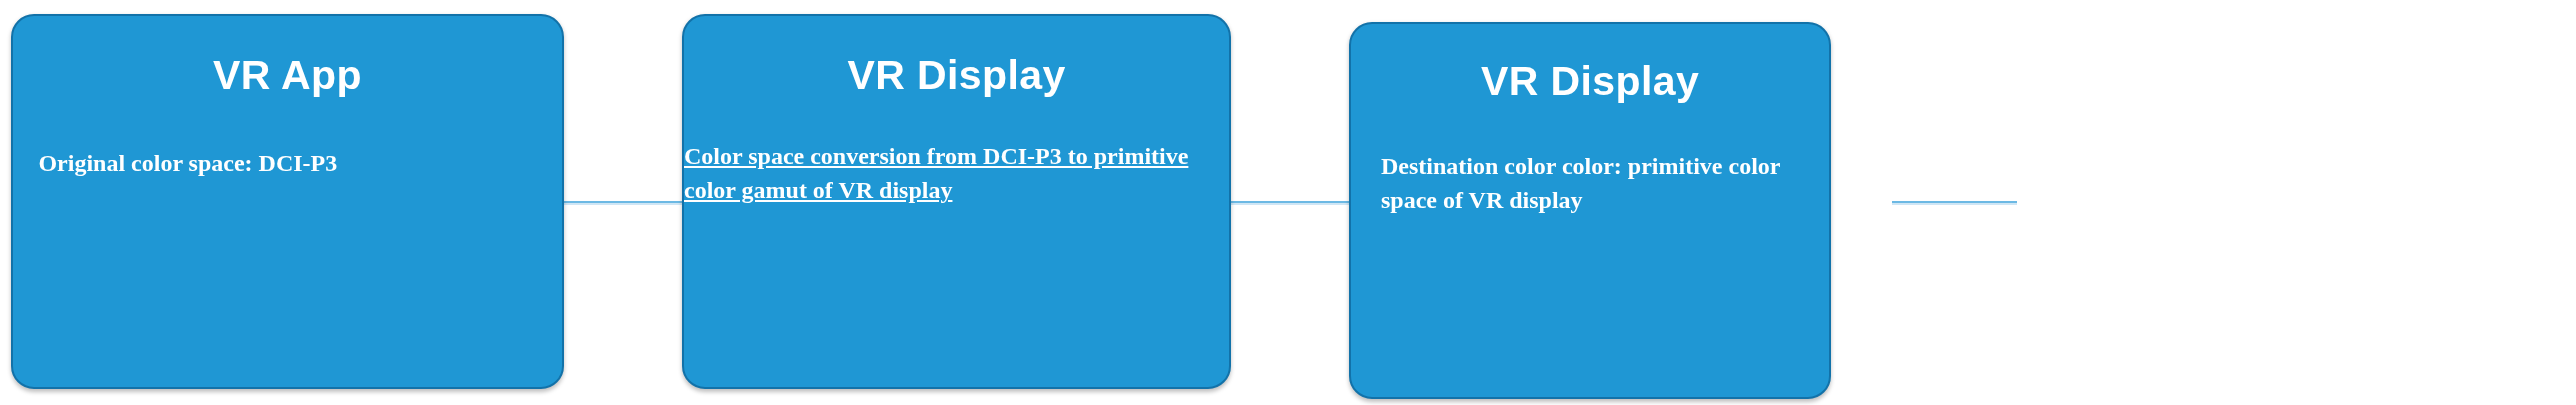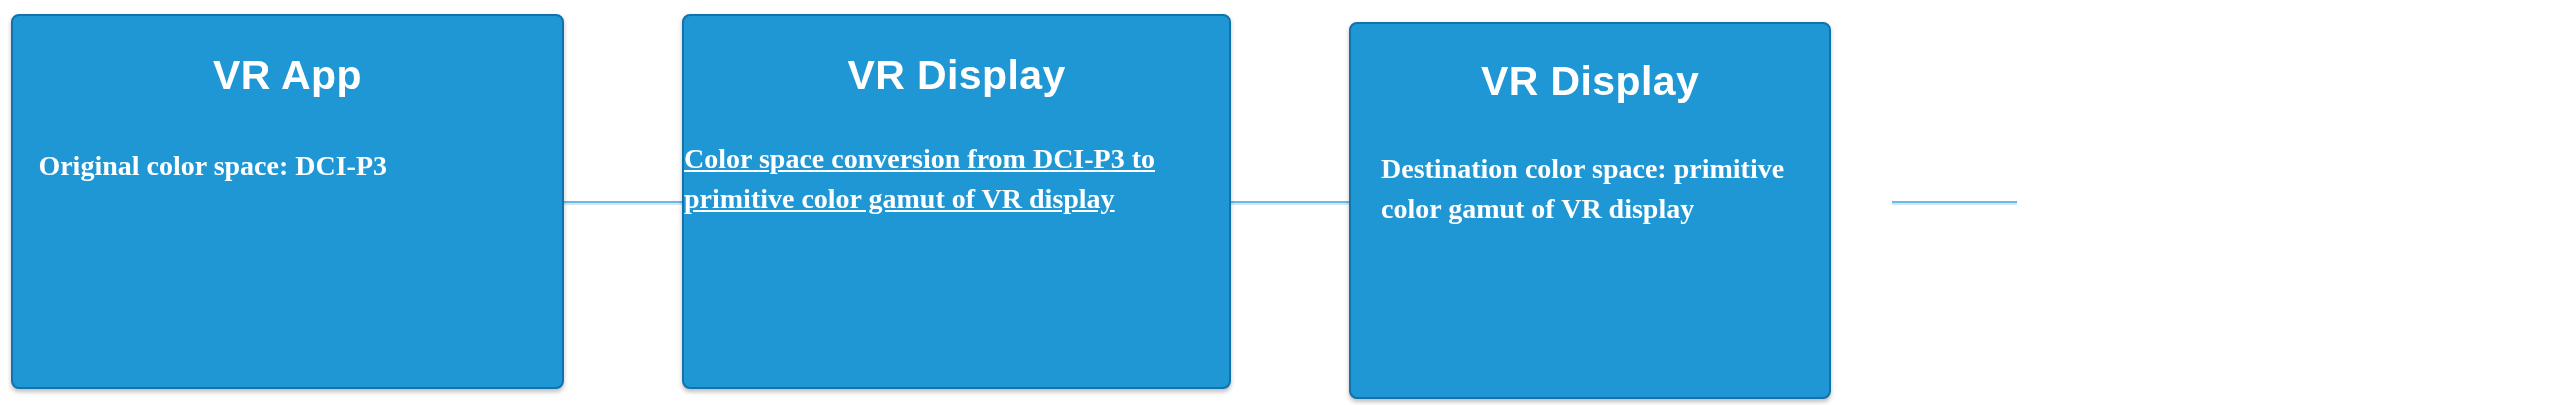--- a/index.html
+++ b/index.html
@@ -40,41 +40,41 @@
   #connector-1 { left: 561px;  width: 124px; }
   #connector-2 { left: 1226px; width: 127px; }
   #connector-3 { left: 1892px; width: 125px; }
 
   
   .node {
     position: absolute;
     box-sizing: border-box;
     background: #1f97d4;
     border: 2.4px solid #1272a9;
-    border-radius: 8px;
+    border-radius: 23px;
     box-shadow: 0 2.4px 4px rgba(0,0,0,0.25);
     overflow: hidden;
   }
 
   .node-title {
     color: #ffffff;
     font-family: "Liberation Sans", sans-serif;
     font-weight: bold;
     font-size: 41px;
     line-height: 1.1;
     text-align: center;
     letter-spacing: 0.4px;
     white-space: nowrap;
   }
 
   .node-body {
     color: #ffffff;
     font-family: "Liberation Serif", serif;
     font-weight: bold;
-    font-size: 28px;
+    font-size: 24px;
     line-height: 1.42;
     text-align: left;
   }
 
   
   #node-app {
     left: 11px;  top: 14.3px;
     width: 553px; height: 375px;
   }
   #node-app .node-title { margin-top: 37px; }
@@ -132,18 +132,18 @@
     <div class="node-body">Original  color space: DCI-P3</div>
   </div>
 
   <div class="node" id="node-composer">
     <div class="node-title">VR Display</div>
     <div class="node-body">Color  space conversion from  DCI-P3 to primitive color gamut of VR display</div>
   </div>
 
   <div class="node" id="node-display">
     <div class="node-title">VR Display</div>
-    <div class="node-body">Destination color  space: primitive  color  gamut of VR display</div>
+    <div class="node-body">Destination color  color: primitive  color  space of VR display</div>
   </div>
 
 
 </div>
 
 
 </body></html>

